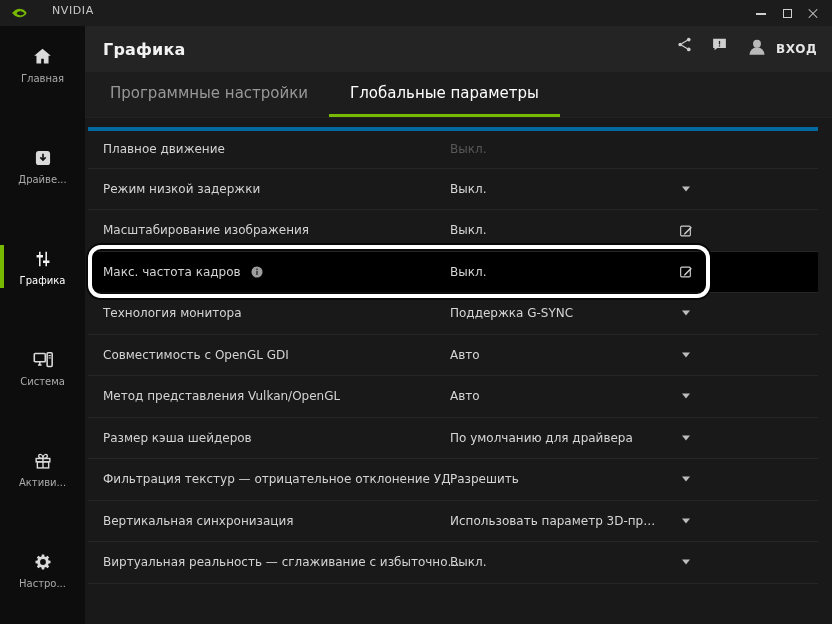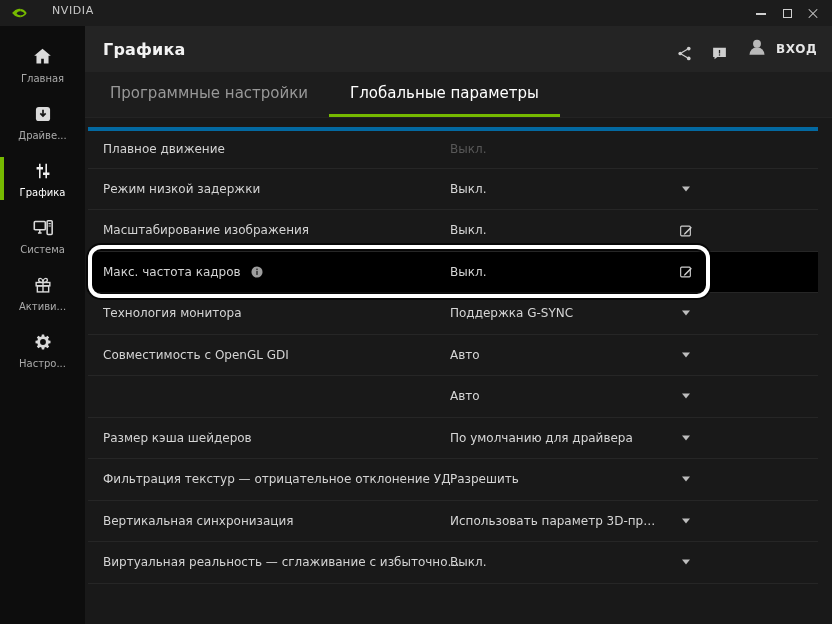--- a/index.html
+++ b/index.html
@@ -13,33 +13,33 @@
   .win-controls{display:flex;align-items:center;gap:13px;}
   .win-btn{width:13px;height:13px;position:relative;display:inline-block;cursor:default;}
   .win-btn.min i{position:absolute;left:1px;width:10px;top:6px;border-top:2px solid #cfcfcf;}
   .win-btn.max i{position:absolute;left:2px;top:2px;width:7px;height:7px;border:1.5px solid #cfcfcf;}
   .win-btn.close i{position:absolute;left:0;top:6px;width:12px;border-top:1.8px solid #cfcfcf;}
   .win-btn.close i:first-child{transform:rotate(45deg);}
   .win-btn.close i:last-child{transform:rotate(-45deg);}
 
   
   .app-body{flex:1;display:flex;min-height:0;}
-  .sidebar{width:85px;flex:none;background:#0d0d0d;display:flex;flex-direction:column;padding-top:10px;box-sizing:border-box;}
+  .sidebar{width:85px;flex:none;background:#0d0d0d;display:flex;flex-direction:column;padding-top:10px;box-sizing:border-box;gap:44px;}
   .sidebar-item{height:57px;flex:none;display:flex;flex-direction:column;align-items:center;justify-content:center;gap:5px;position:relative;cursor:pointer;}
   .sidebar-item .icon{height:22px;display:flex;align-items:center;justify-content:center;}
   .sidebar-item .label{font-size:10px;color:#ababab;}
   .sidebar-item.active .label{color:#ffffff;}
   .sidebar-item.active::before{content:"";position:absolute;left:0;top:7px;bottom:7px;width:4px;background:#76b900;}
 
   .main{flex:1;display:flex;flex-direction:column;min-width:0;background:#191919;}
 
   
   .page-header{height:46px;flex:none;background:#242424;display:flex;align-items:center;justify-content:space-between;padding:0 15px 0 18px;box-sizing:border-box;}
   .page-title{margin:0;font-size:16px;font-weight:bold;color:#f2f2f2;letter-spacing:.2px;}
-  .header-actions{display:flex;align-items:flex-end;gap:18px;}
+  .header-actions{display:flex;align-items:flex-start;gap:18px;}
   .hicon{display:flex;align-items:center;cursor:pointer;}
   .login{display:flex;align-items:center;gap:8px;cursor:pointer;}
   .login-label{font-size:12px;font-weight:bold;color:#e6e6e6;letter-spacing:.4px;}
 
   
   .tabbar{height:46px;flex:none;background:#1d1d1d;display:flex;align-items:stretch;padding-left:4px;border-bottom:1px solid #232323;box-sizing:border-box;}
   .tab{display:flex;align-items:center;padding:0 21px;font-size:15px;font-weight:normal;color:#989898;border-bottom:3px solid transparent;box-sizing:border-box;cursor:pointer;}
   .tab.active{color:#ffffff;border-bottom-color:#76b900;}
 
   
@@ -226,20 +226,21 @@
             </span>
           </div>
           <div class="row">
             <span class="row-label">Совместимость с OpenGL GDI</span>
             <span class="row-value">Авто</span>
             <span class="control">
               <span class="chev"></span>
             </span>
           </div>
           <div class="row">
+            <span class="row-label">Метод представления Vulkan/OpenGL</span>
             <span class="row-value">Авто</span>
             <span class="control">
               <span class="chev"></span>
             </span>
           </div>
           <div class="row">
             <span class="row-label">Размер кэша шейдеров</span>
             <span class="row-value">По умолчанию для драйвера</span>
             <span class="control">
               <span class="chev"></span>

